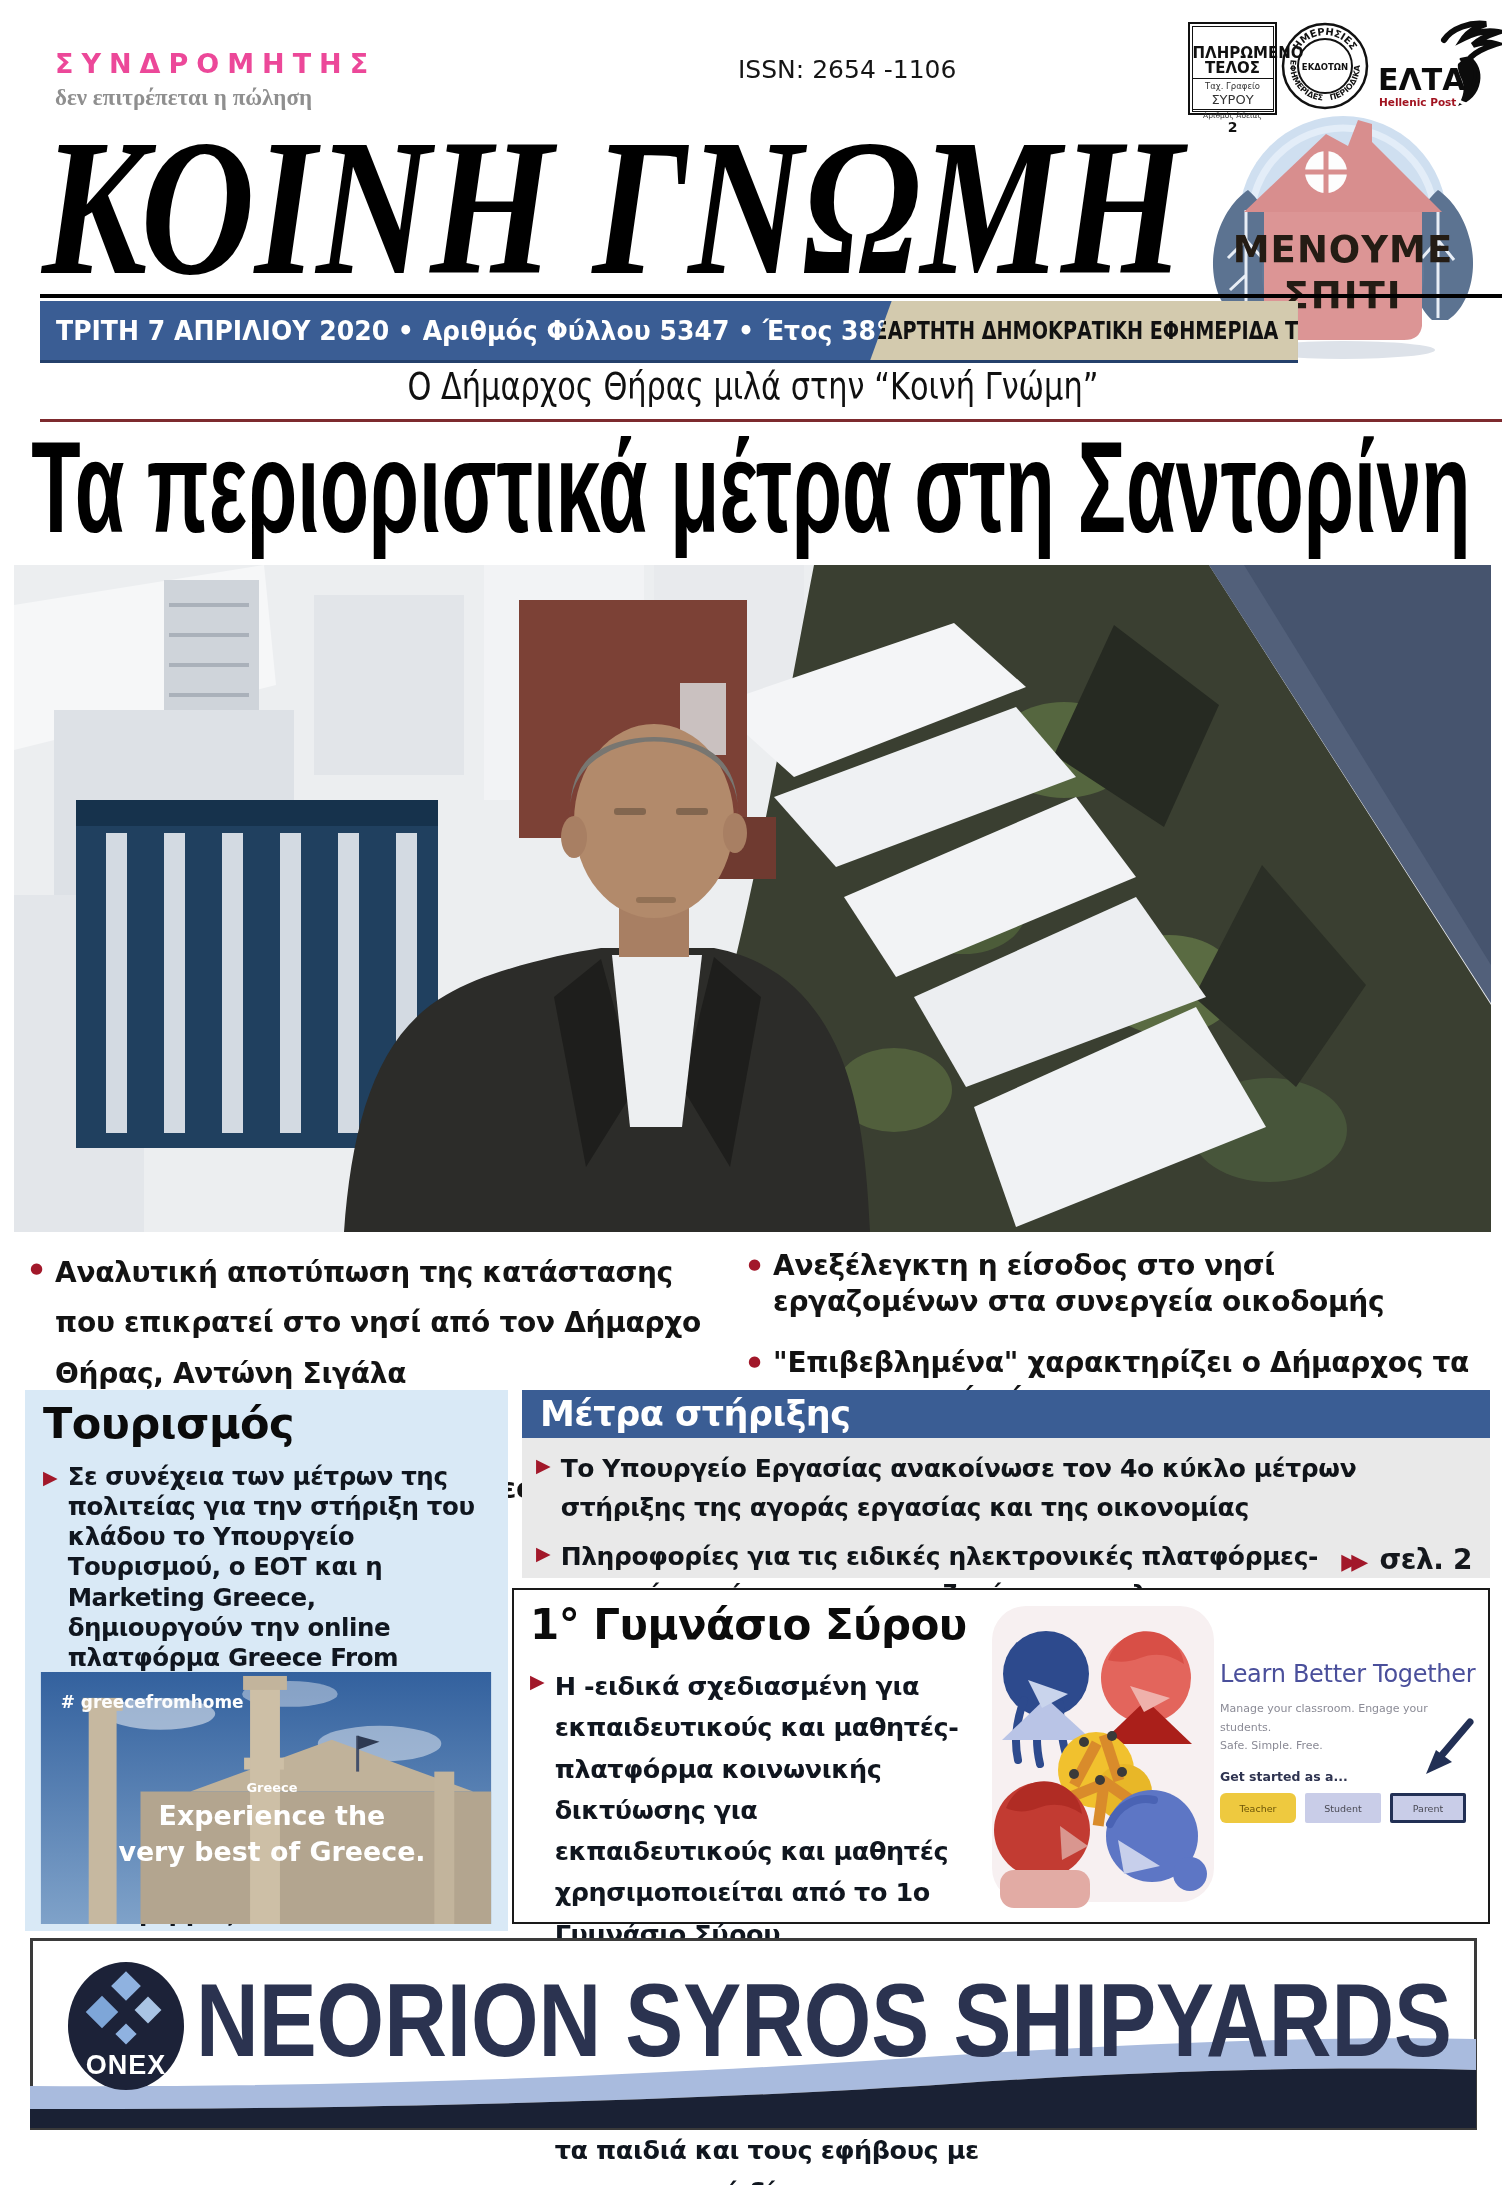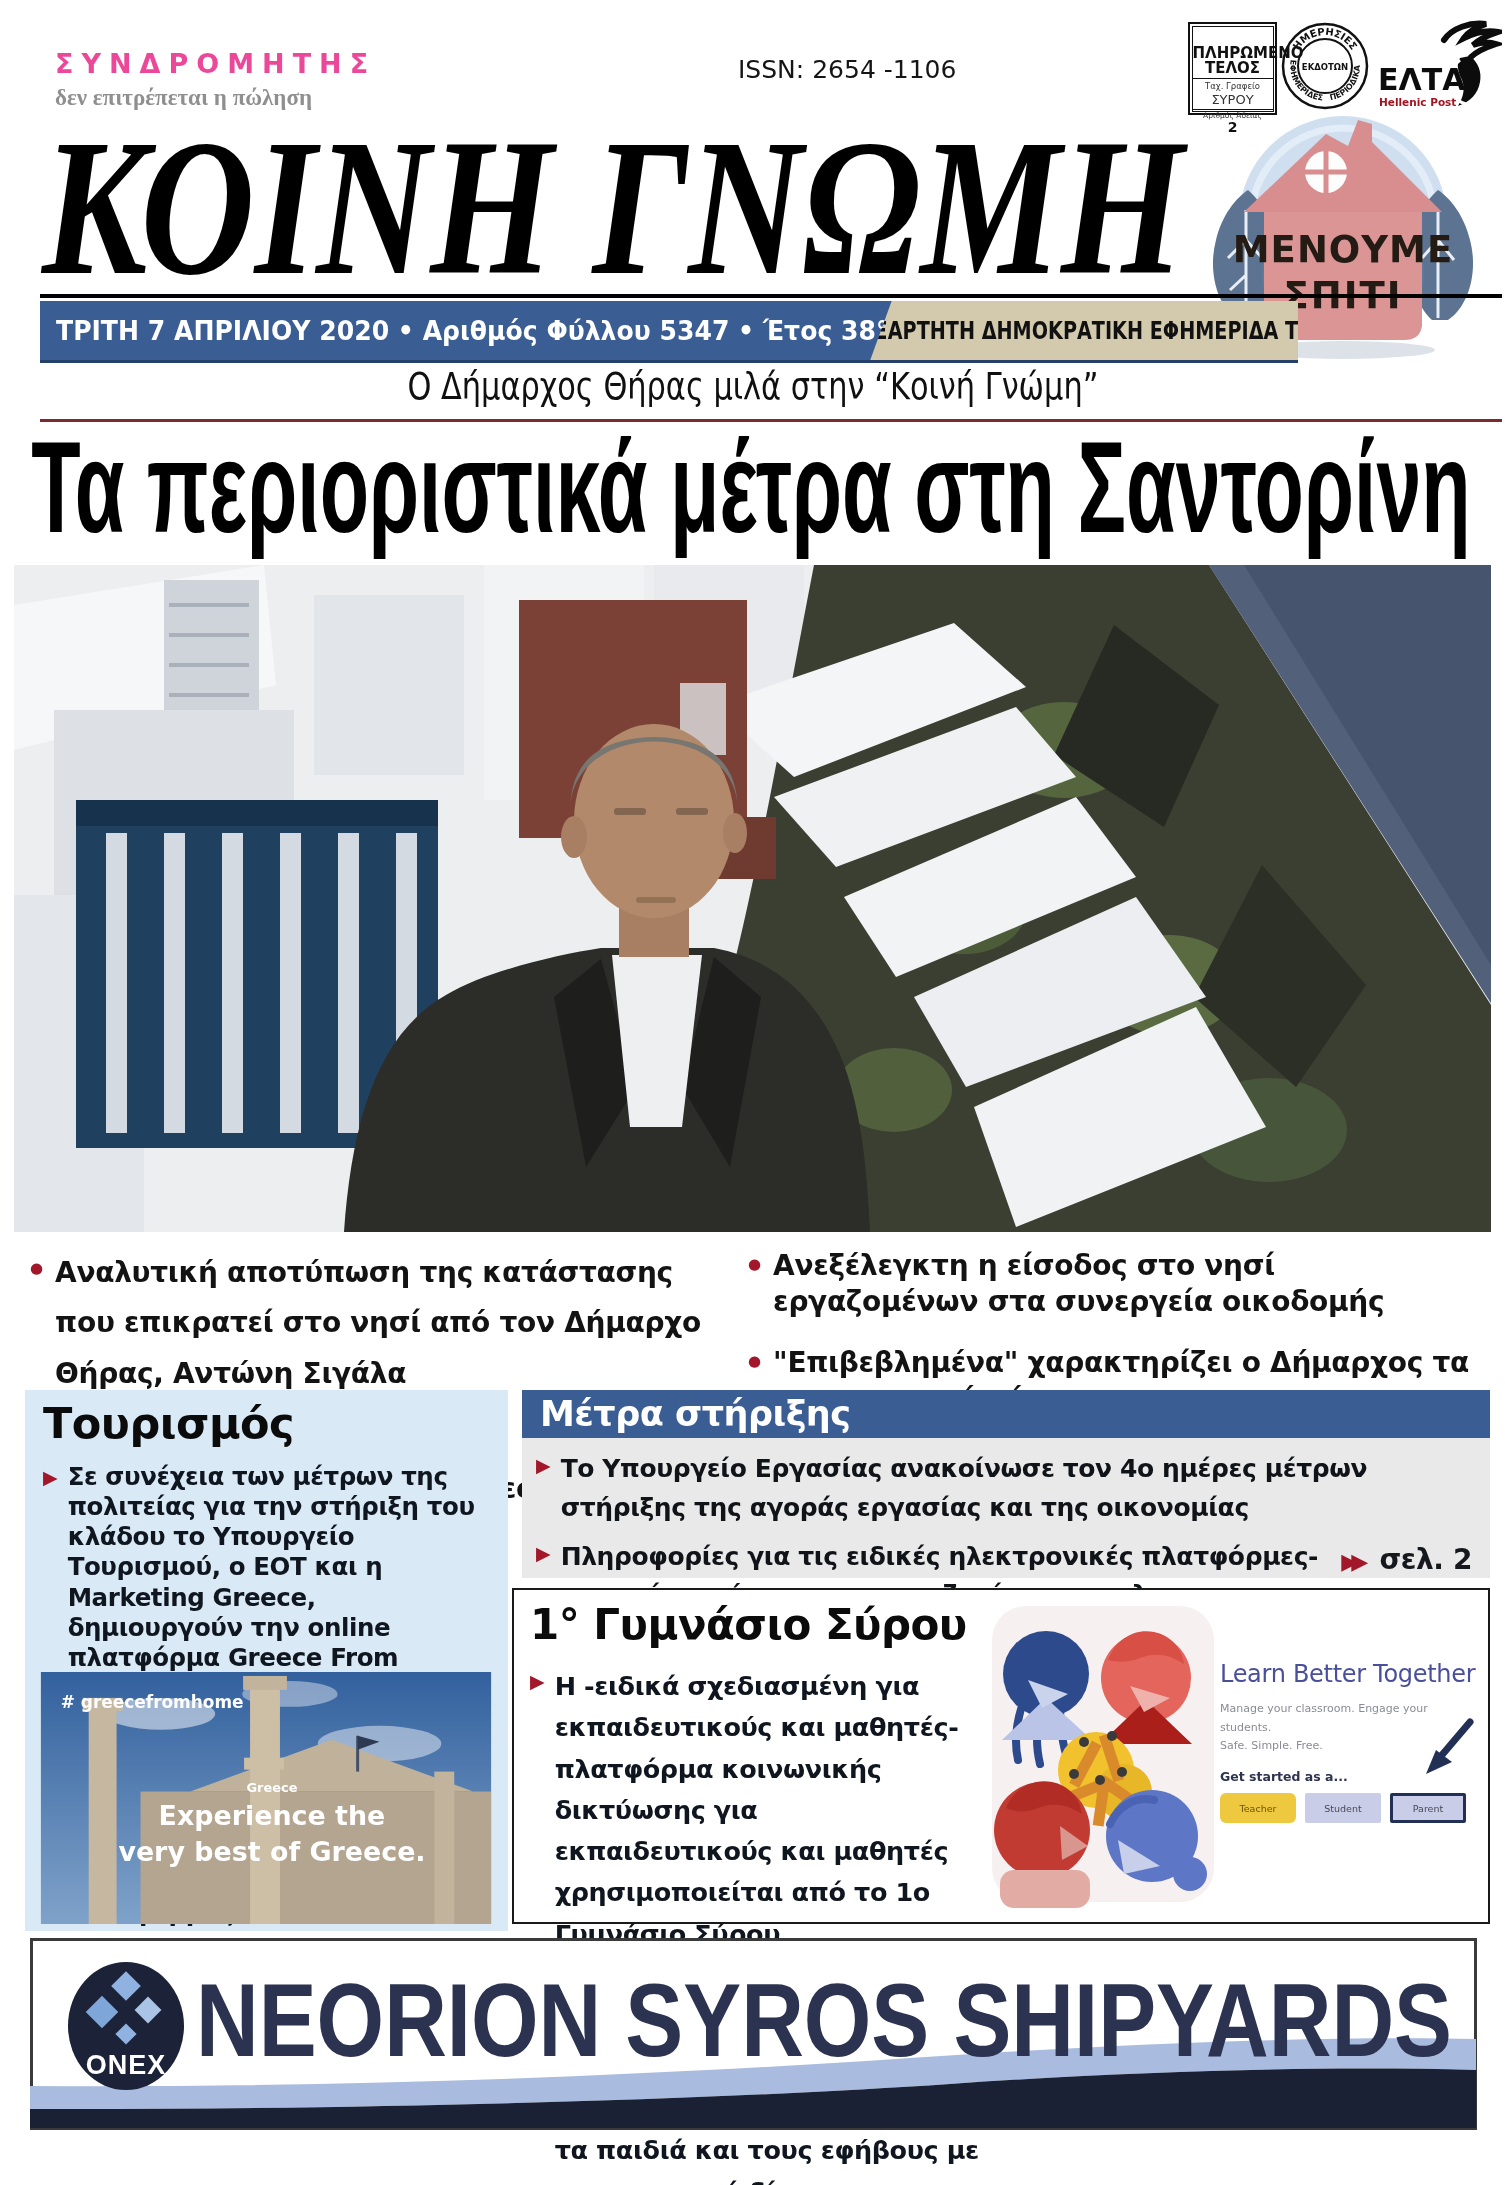--- a/index.html
+++ b/index.html
@@ -345,21 +345,21 @@
     </svg>
   </div>
 
   <div class="abs metra">
     <div class="metra-head">
       <span>Μέτρα στήριξης</span>
     </div>
     <div class="metra-body">
       <div class="tri-item">
         <span class="tri">▶</span>
-        <div class="tri-text">Το Υπουργείο Εργασίας ανακοίνωσε τον 4ο ημέρες μέτρων στήριξης της αγοράς εργασίας και της οικονομίας</div>
+        <div class="tri-text">Το Υπουργείο Εργασίας ανακοίνωσε τον 4ο κύκλο μέτρων στήριξης της αγοράς εργασίας και της οικονομίας</div>
       </div>
       <div class="tri-item">
         <span class="tri">▶</span>
         <div class="tri-text">
           <span class="pref">
             <span class="pref-arrows">▶▶</span>
             <span class="pref-text">σελ. 2</span>
           </span>
           <span>Πληροφορίες για τις ειδικές ηλεκτρονικές πλατφόρμες-στοιχεία αιτήσεων, την αποζημίωση για ελ. επαγγελματίες και αυτοαπασχολούμενους, την οικονομική ενίσχυση των  βασικών επιστημονικών κλάδων, το Δώρο του Πάσχα και τη στήριξη των ανέργων</span>
         </div>

